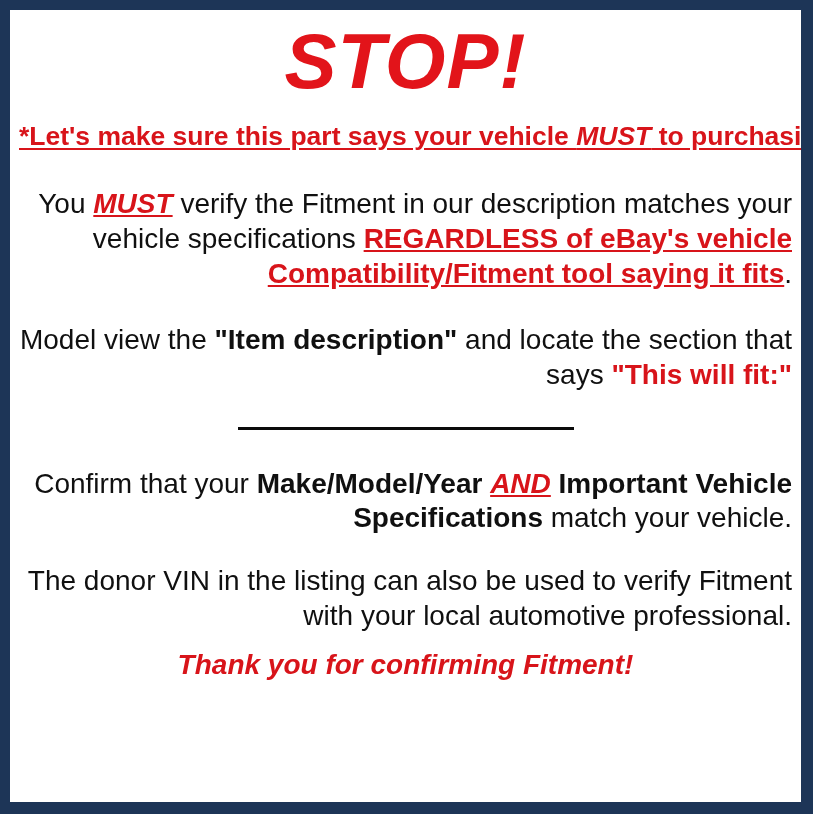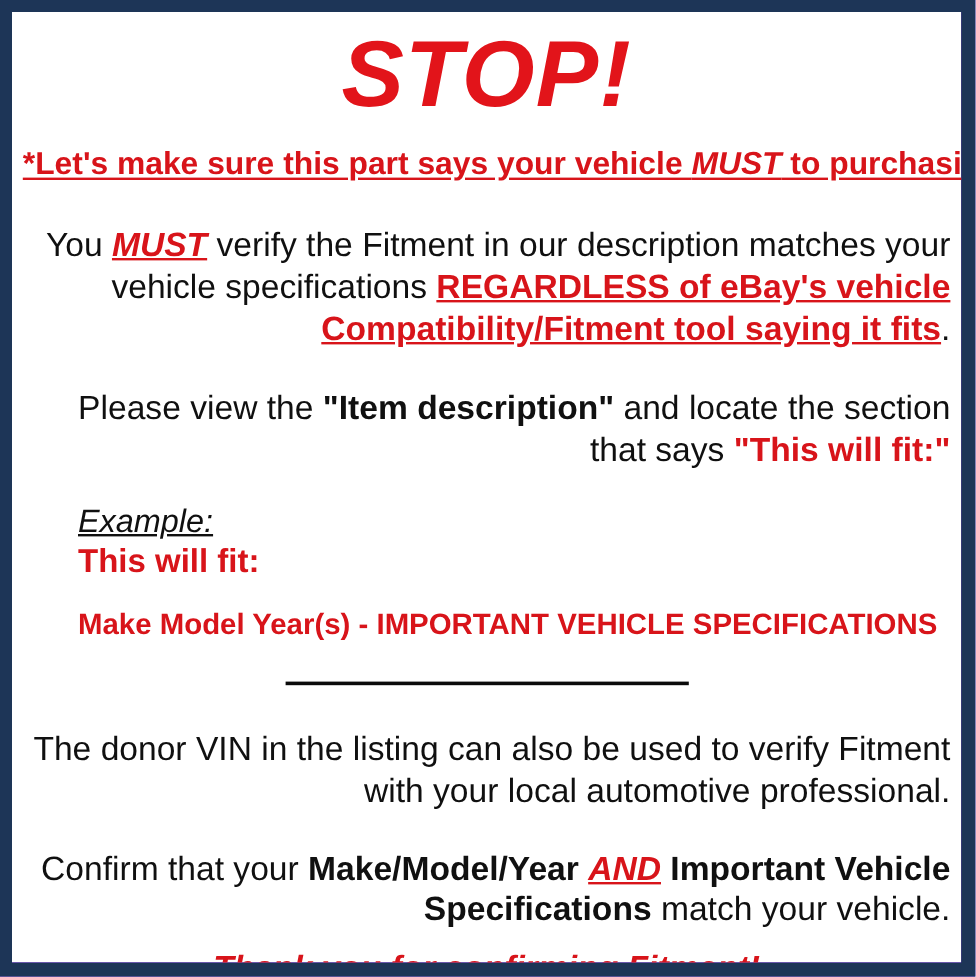--- a/index.html
+++ b/index.html
@@ -153,37 +153,30 @@
 
     <p class="tagline">
       <span>*Let's make sure this part says your vehicle </span><span class="ital">MUST</span><span> to purchasing*</span>
     </p>
 
     <p class="para p1">
       <span>You </span><span class="redbi-u">MUST</span><span> verify the Fitment in our description matches your vehicle specifications </span><span class="redbold-u">REGARDLESS of eBay's vehicle Compatibility/Fitment tool saying it fits</span><span>.</span>
     </p>
 
     <p class="para p2">
-      <span>Please view the </span><span class="b">"Item description"</span><span> and locate the section that says </span><span class="redbold">"This will fit:"</span>
+      <span>Model view the </span><span class="b">"Item description"</span><span> and locate the section that says </span><span class="redbold">"This will fit:"</span>
     </p>
 
-    <div class="example-block">
-      <div>
-        <span class="example-label">Example:</span>
-      </div>
-      <p class="example-fit">This will fit:</p>
-      <p class="example-spec">Make Model Year(s) - IMPORTANT VEHICLE SPECIFICATIONS</p>
-    </div>
 
     <div class="rule-wrap">
       <span class="rule"></span>
     </div>
 
-    <p class="para p5">The donor VIN in the listing can also be used to verify Fitment with your local automotive professional.</p>
-
     <p class="para p4">
       <span>Confirm that your </span><span class="b">Make/Model/Year </span><span class="redbi-u">AND</span><span> </span><span class="b">Important Vehicle Specifications</span><span> match your vehicle.</span>
     </p>
+
+    <p class="para p5">The donor VIN in the listing can also be used to verify Fitment with your local automotive professional.</p>
 
     <p class="thanks">Thank you for confirming Fitment!</p>
 
   </div>
 </div>
 
 </body></html>

